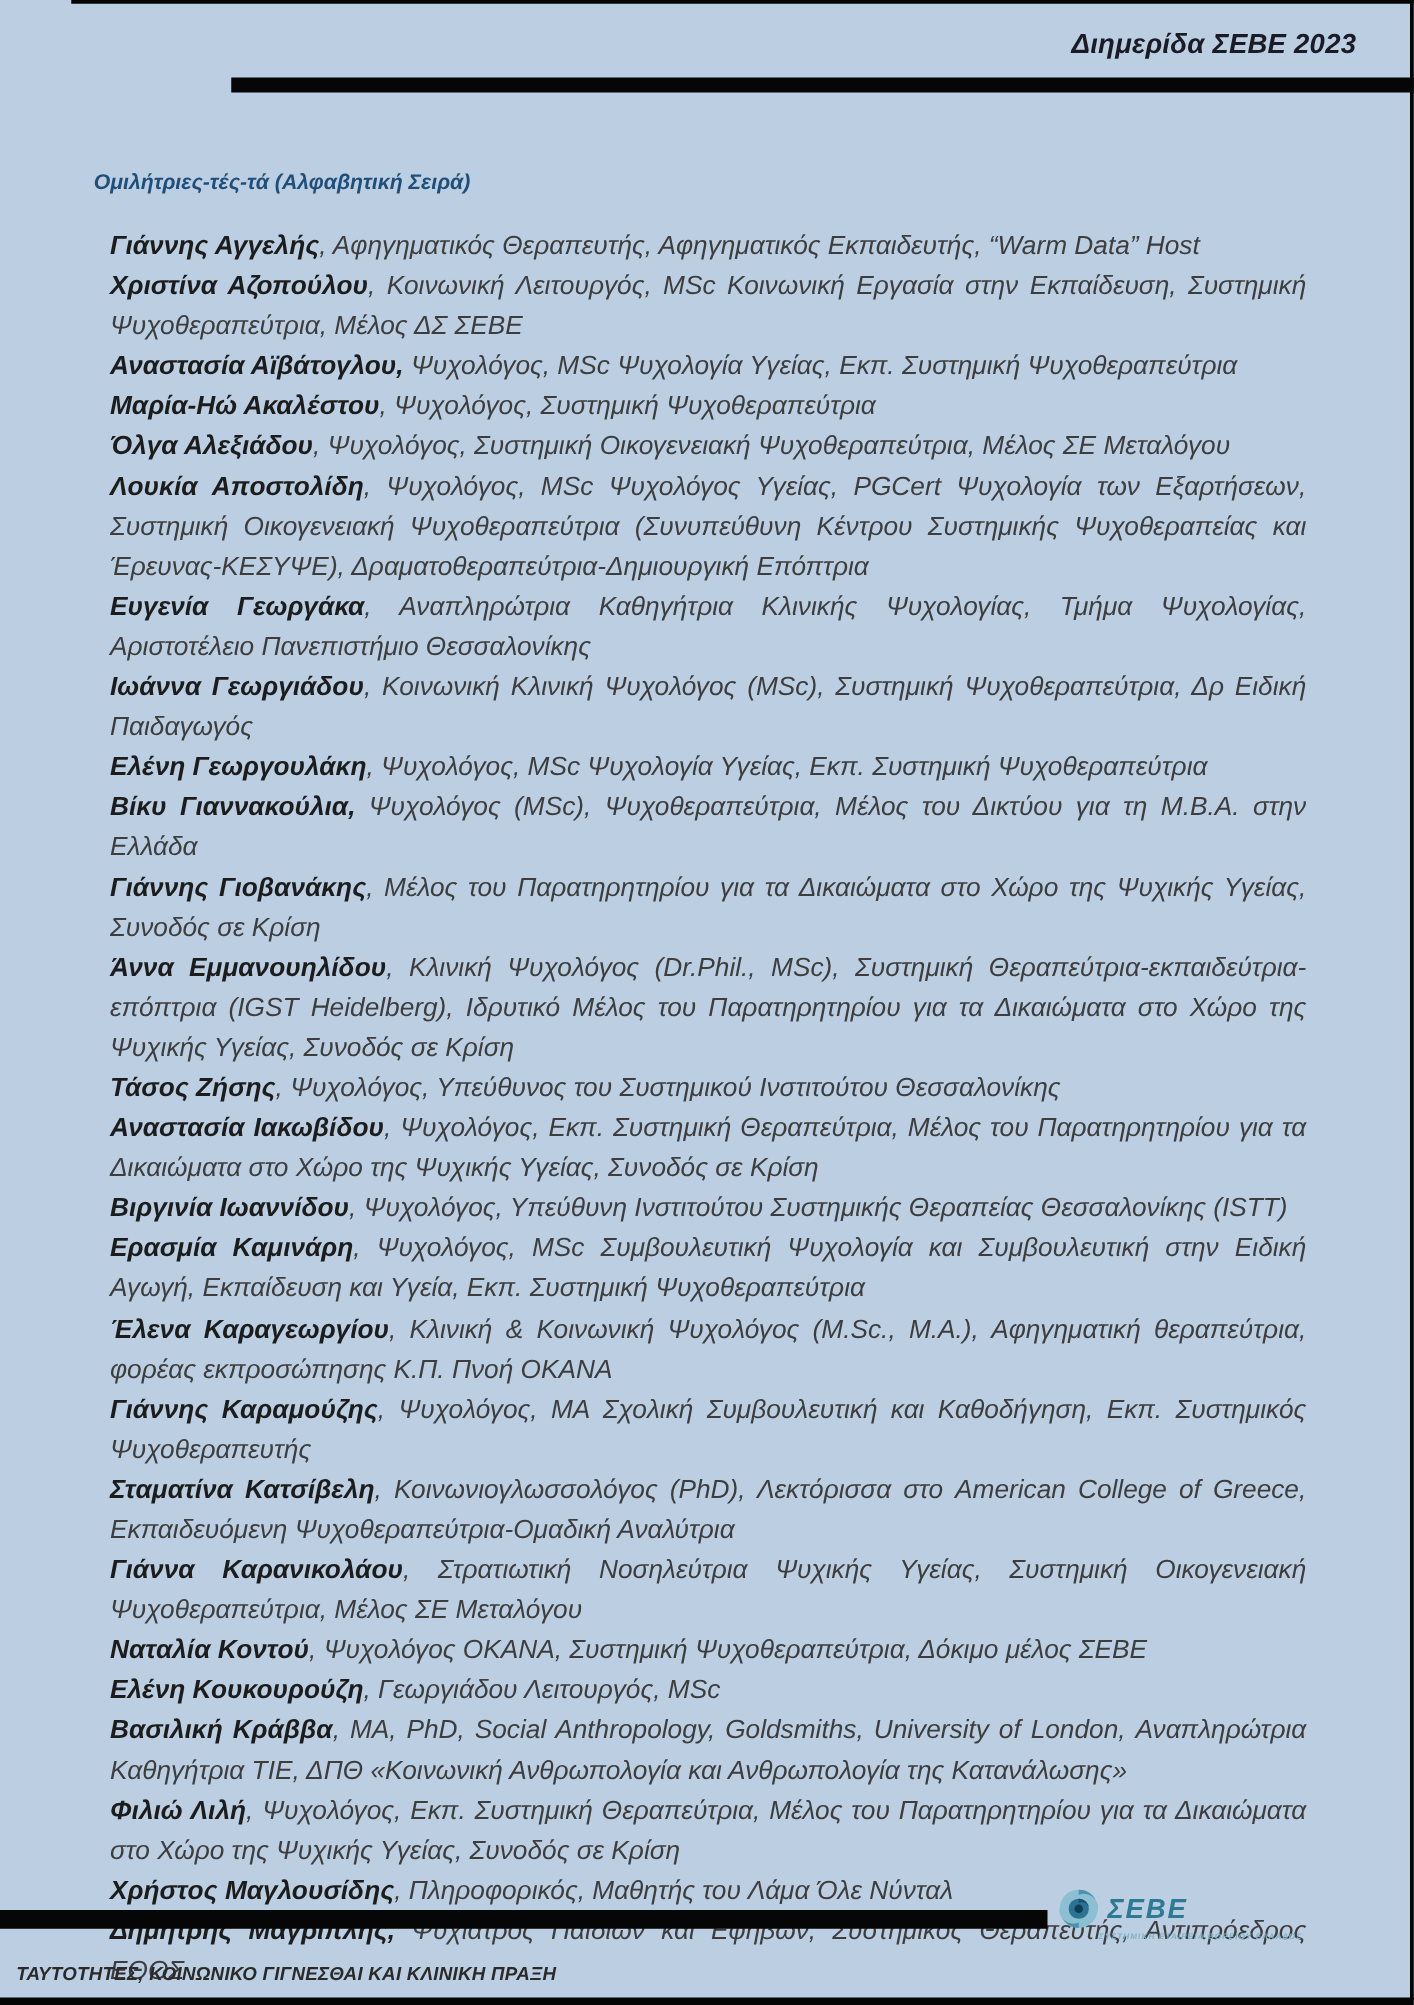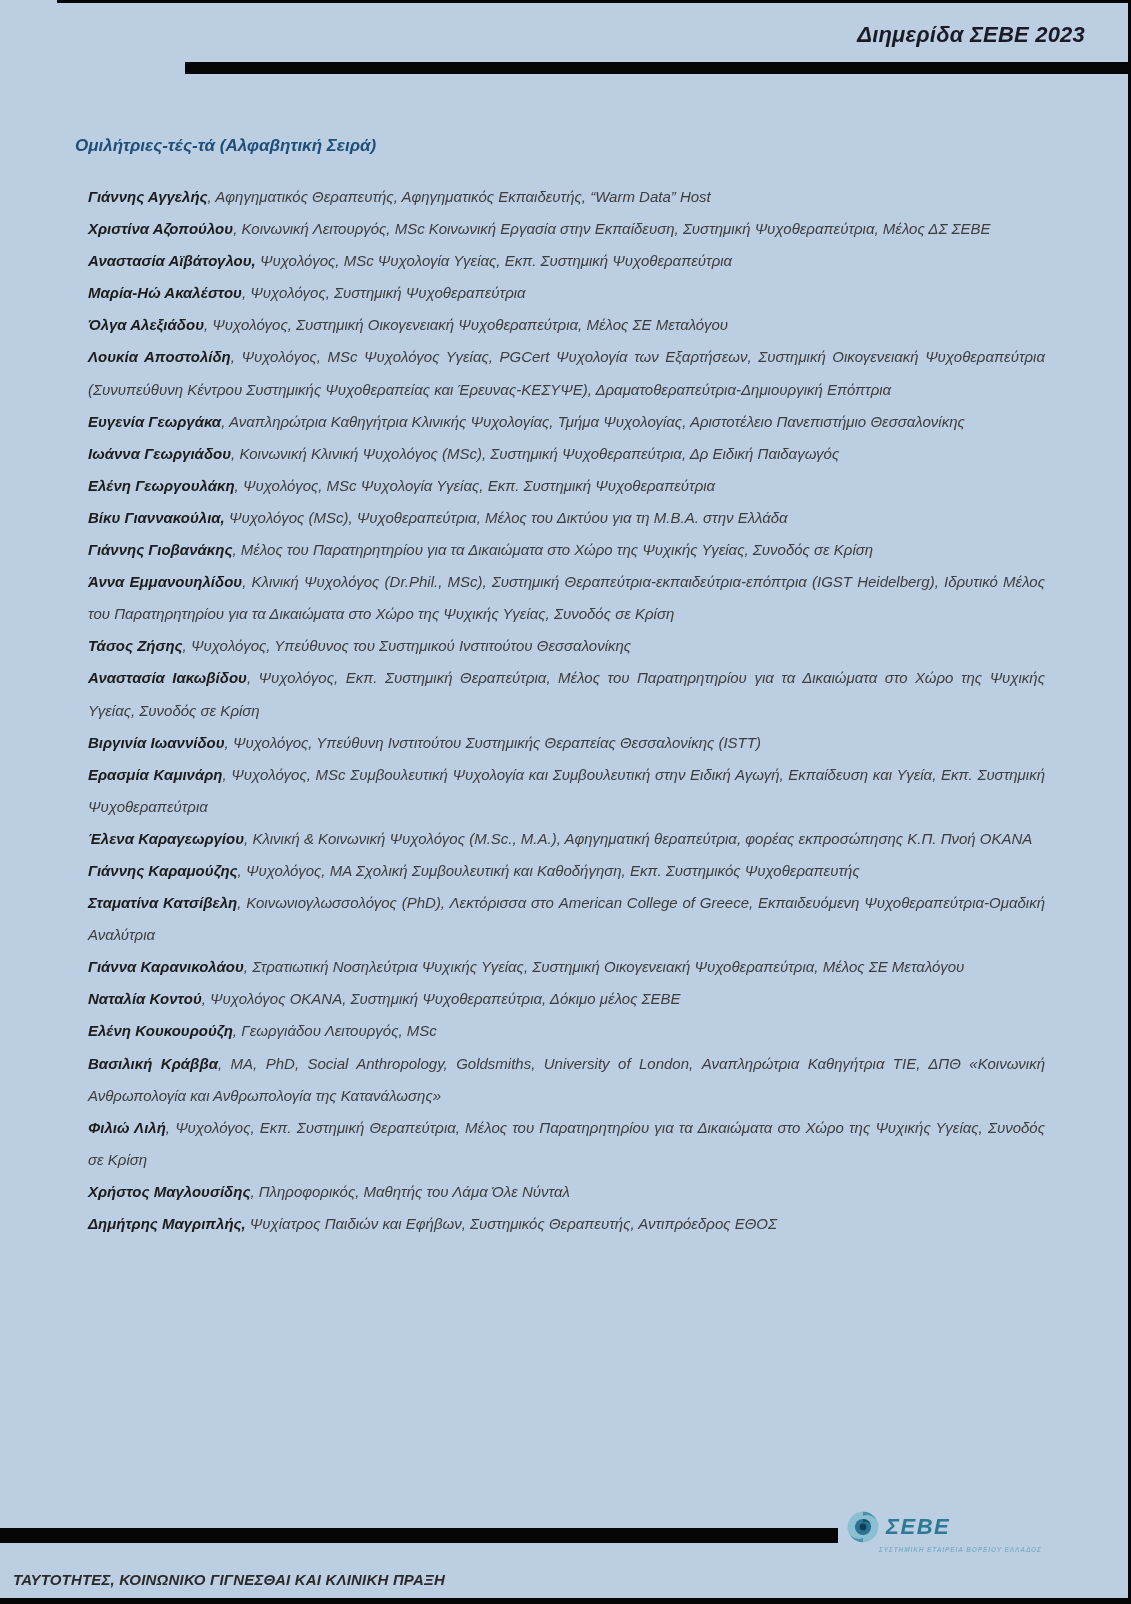--- a/index.html
+++ b/index.html
@@ -21,21 +21,21 @@
   }
   .header-bar{position:absolute;top:62px;left:185px;right:0;height:12px;background:#060606;}
 
   .section-heading{
     position:absolute;top:136px;left:75px;margin:0;
     font-size:17px;font-weight:700;color:#1f4e79;
   }
 
   .speakers{
     position:absolute;top:181px;left:88px;width:957px;
-    font-size:15px;line-height:32.1px;color:#3d3d3d;
+    font-size:21px;line-height:32.1px;color:#3d3d3d;
     text-align:justify;
   }
   .speakers p{margin:0;}
   .speakers .nm{font-weight:700;color:#1c1c1c;}
 
   .footer-bar{position:absolute;top:1528px;left:0;width:838px;height:15px;background:#060606;}
 
   .logo{position:absolute;top:1510px;left:846px;width:240px;}
   .logo-row{display:flex;align-items:center;gap:6px;}
   .logo-text{

